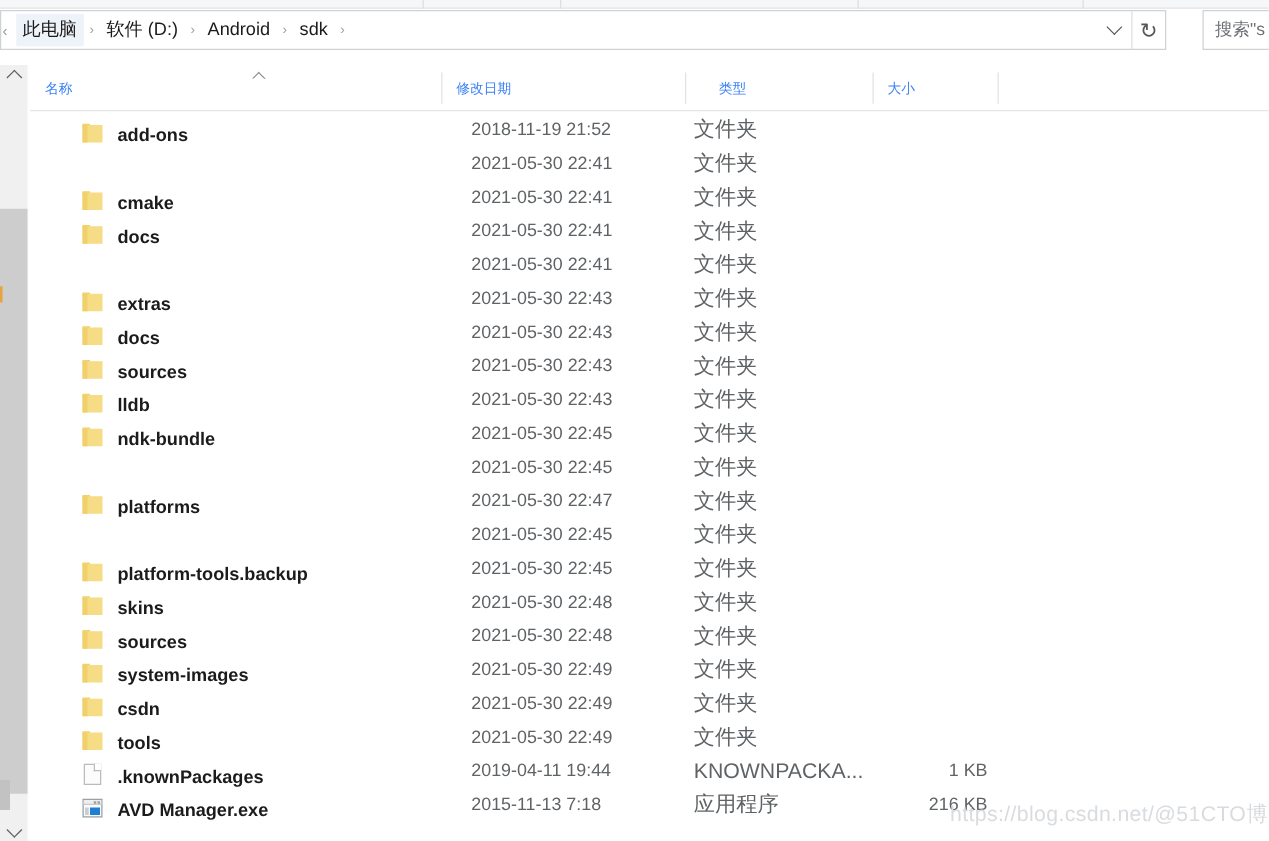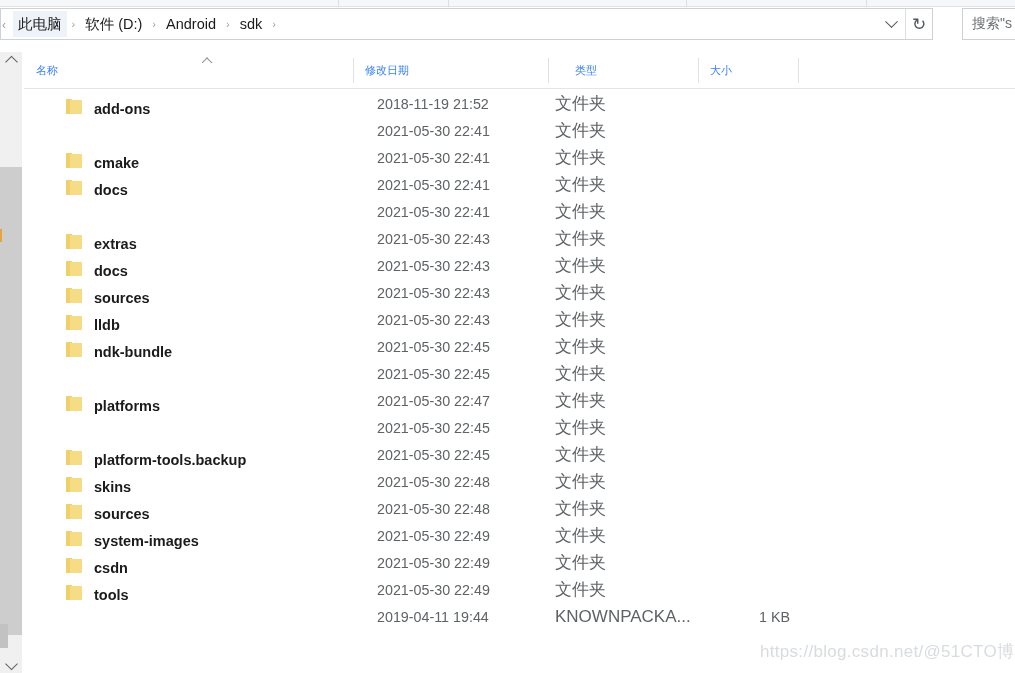--- a/index.html
+++ b/index.html
@@ -658,21 +658,44 @@
               <span class="lip"></span>
             </span>
           </span>
           <span class="name-txt">tools</span>
         </div>
         <div class="cell-date">2021-05-30 22:49</div>
         <div class="cell-type">文件夹</div>
         <div class="cell-size"></div>
       </div>
       <div class="row">
+        <div class="cell-name">
+          <span class="icon-wrap">
+            <span class="ic-doc"></span>
+          </span>
+          <span class="name-txt">.knownPackages</span>
+        </div>
         <div class="cell-date">2019-04-11 19:44</div>
         <div class="cell-type">KNOWNPACKA...</div>
         <div class="cell-size">1 KB</div>
       </div>
+      <div class="row">
+        <div class="cell-name">
+          <span class="icon-wrap">
+            <span class="ic-app">
+              <span class="titlebar"></span>
+              <span class="dot" style="left:8px"></span>
+              <span class="dot" style="left:11px"></span>
+              <span class="sidebar"></span>
+              <span class="pane"></span>
+            </span>
+          </span>
+          <span class="name-txt">AVD Manager.exe</span>
+        </div>
+        <div class="cell-date">2015-11-13 7:18</div>
+        <div class="cell-type">应用程序</div>
+        <div class="cell-size">216 KB</div>
+      </div>
     </div>
 
   <div class="watermark">https://blog.csdn.net/@51CTO博客</div>
 
 </div>
 
 </body></html>

